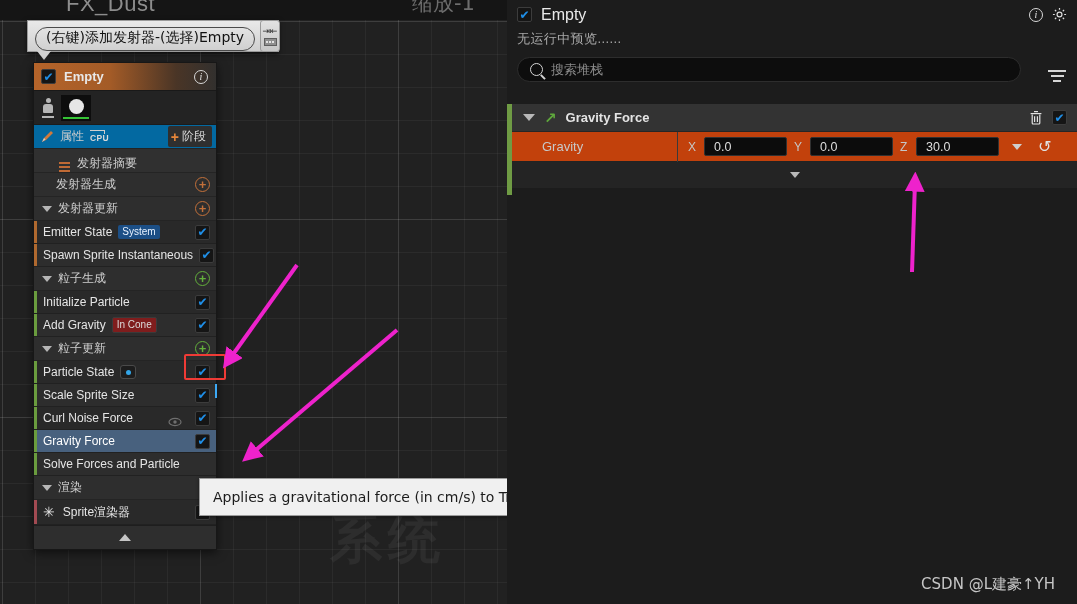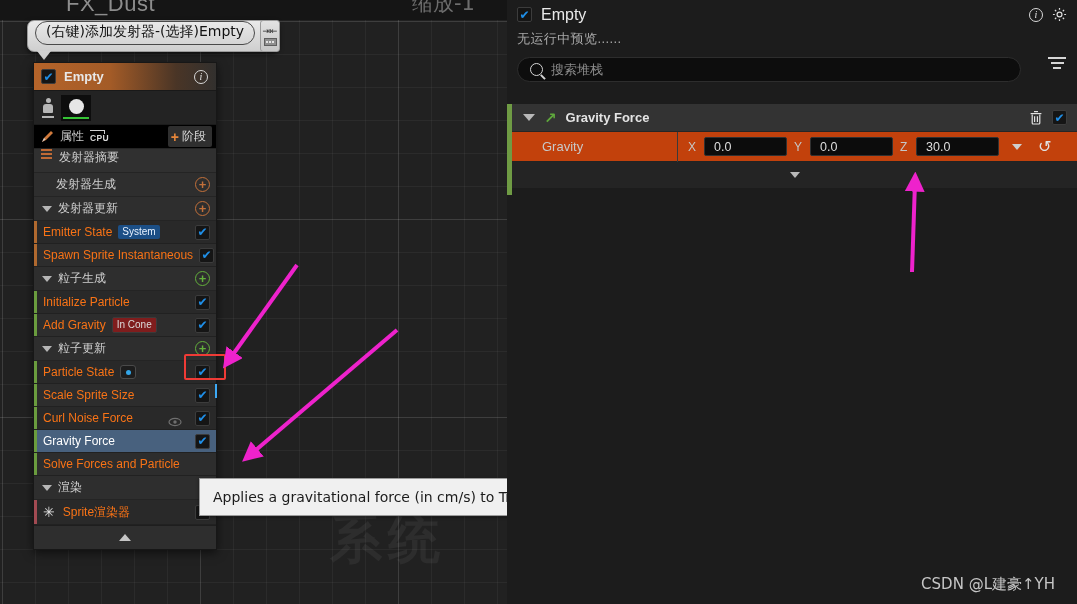--- a/index.html
+++ b/index.html
@@ -43,23 +43,23 @@
     position: absolute; left: 330px; top: 505px;
     font-size: 52px; color: rgba(255,255,255,0.055);
     font-weight: bold; letter-spacing: 6px; white-space: nowrap;
     font-family: "DejaVu Sans", sans-serif;
   }
 
   
   .callout {
     position: absolute; left: 27px; top: 20px; width: 252px; height: 32px;
     background: linear-gradient(to bottom,#e9e9e9,#cfcfcf);
-    border: 1px solid #9a9a9a; border-radius: 7px;
+    border: 1px solid #9a9a9a; border-radius: 0;
     box-shadow: 0 2px 5px rgba(0,0,0,.6);
-    display: flex; align-items: flex-start; padding-left: 7px;
+    display: flex; align-items: flex-end; padding-left: 7px;
   }
   .callout-pill {
     border: 1px solid #4a4a4a; border-radius: 14px;
     padding: 1px 10px 3px 10px;
     font-size: 14px; color: #111; white-space: nowrap;
     font-family: "DejaVu Sans", sans-serif;
   }
   .callout-tail {
     position: absolute; left: 37px; top: 51px;
     width: 0; height: 0;
@@ -116,42 +116,42 @@
     background:#b6b6b6; border-radius:3px 3px 1px 1px; }
   .person-base { position:absolute; left:0; bottom:1px; width:12px; height:2px; background:#b6b6b6; }
   .thumb {
     width: 30px; height: 26px; background: #0d0d0d; position: relative;
     display: flex; align-items: center; justify-content: center;
   }
   .thumb .ball { width: 15px; height: 15px; border-radius: 50%; background: #e6e6e6; margin-bottom:3px;}
   .thumb .underline { position: absolute; left: 2px; right: 2px; bottom: 2px; height: 2px; background:#35c335; }
 
   .attr-row {
-    height: 24px; background: #000000; display: flex; align-items: center;
+    height: 24px; background: #0369a1; display: flex; align-items: center;
     padding: 0 4px 0 7px; gap: 6px; border-bottom: 1px solid #242424;
   }
   .pencil {
     width: 13px; height: 13px; position: relative; transform: rotate(0deg);
   }
   .pencil svg { display:block; }
   .attr-label { font-size: 12px; color: #cdcdcd; }
   .cpu-badge { position: relative; font-size: 8.5px; color: #d9d9d9; font-weight: bold;
     letter-spacing: .3px; line-height: 1; padding-top: 4px; }
   .cpu-badge::before { content:""; position:absolute; left:0; top:0; width:14px; height:3px;
     border-top:1.4px solid #cfcfcf; border-right:1.4px solid #cfcfcf; }
   .stage-btn {
     margin-left: auto; display: flex; align-items: center; gap: 3px;
     background: #2f2f2f; border-radius: 2px; padding: 2px 6px 2px 3px;
   }
   .plus-orange { color: #e8873a; font-size: 14px; font-weight: bold; line-height: 1; }
   .stage-text { font-size: 12px; color: #dcdcdc; }
 
   .summary-row {
-    height: 24px; background: #303030; display: flex; align-items: flex-start;
-    gap: 7px; padding-left: 7px; border-bottom: 1px solid #242424;
+    height: 24px; background: #303030; display: flex; align-items: flex-end;
+    gap: 7px; padding-left: 25px; border-bottom: 1px solid #242424;
   }
   .list-icon { display:flex; flex-direction:column; gap:2px; }
   .list-icon i { display:block; width:11px; height:2px; background:#c06a35; }
   .summary-text { font-size: 12px; color: #cfcfcf; }
 
   .section-row {
     height: 24px; display: flex; align-items: center; gap: 6px;
     padding: 0 6px 0 8px; background: #2e2e2e; border-bottom: 1px solid #242424;
     position: relative;
   }
@@ -167,21 +167,21 @@
   }
   .plus-circle.green { border-color: #63b03c; color: #63b03c; }
 
   .mod-row {
     height: 23px; display: flex; align-items: center; gap: 6px;
     padding: 0 6px 0 9px; background: #292929; border-bottom: 1px solid #212121;
     position: relative;
   }
   .mod-row.alt { background: #2d2d2d; }
   .mod-row.selected { background: #48617e; }
-  .mod-label { font-size: 12px; color: #f97316; white-space: nowrap; }
+  .mod-label { font-size: 12px; color: #e5e5e5; white-space: nowrap; }
   .mod-label.white { color: #ffffff; }
   .badge-dark {
     font-size: 10px; color: #dcdcdc; background: #7f1d1d;
     border: 1px solid #3a3a3a; border-radius: 2px; padding: 0 4px; line-height: 14px;
   }
   .badge-blue {
     font-size: 10px; color: #e8f2ff; background: #1c4f86;
     border-radius: 2px; padding: 0 4px; line-height: 14px;
   }
   .badge-dot {
@@ -238,21 +238,21 @@
   }
   .rp-header {
     height: 26px; display: flex; align-items: center; gap: 9px;
     padding: 3px 10px 0 10px;
   }
   .rp-title { font-size: 16px; color: #eaeaea; flex: 1; }
   .gear {
     width: 15px; height: 15px; color: #dcdcdc;
   }
   .rp-sub { font-size: 13px; color: #a8a8a8; padding: 4px 0 0 10px; letter-spacing:.4px;}
-  .rp-searchrow { display: flex; align-items: flex-start; gap: 26px; padding: 9px 10px 0 10px; }
+  .rp-searchrow { display: flex; align-items: flex-end; gap: 26px; padding: 9px 10px 0 10px; }
   .searchbox {
     flex: 1; height: 25px; background: #0d0d0d; border: 1px solid #2d2d2d;
     border-radius: 13px; display: flex; align-items: center; gap: 8px; padding: 0 12px;
   }
   .search-glyph { width: 13px; height: 13px; border: 1.6px solid #d5d5d5; border-radius: 50%;
     position: relative; flex: none; }
   .search-glyph::after { content:""; position:absolute; right:-4px; bottom:-3px; width:6px; height:1.8px;
     background:#d5d5d5; transform: rotate(45deg); }
   .search-input { background: transparent; border: 0; outline: 0; flex: 1;
     font-size: 13px; color: #cfcfcf; font-family: "Liberation Sans", sans-serif; }

